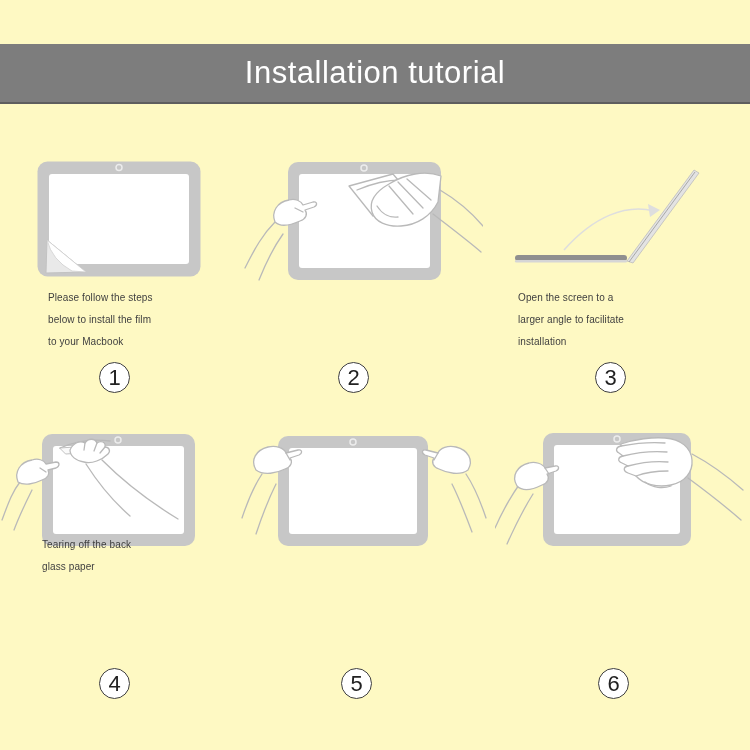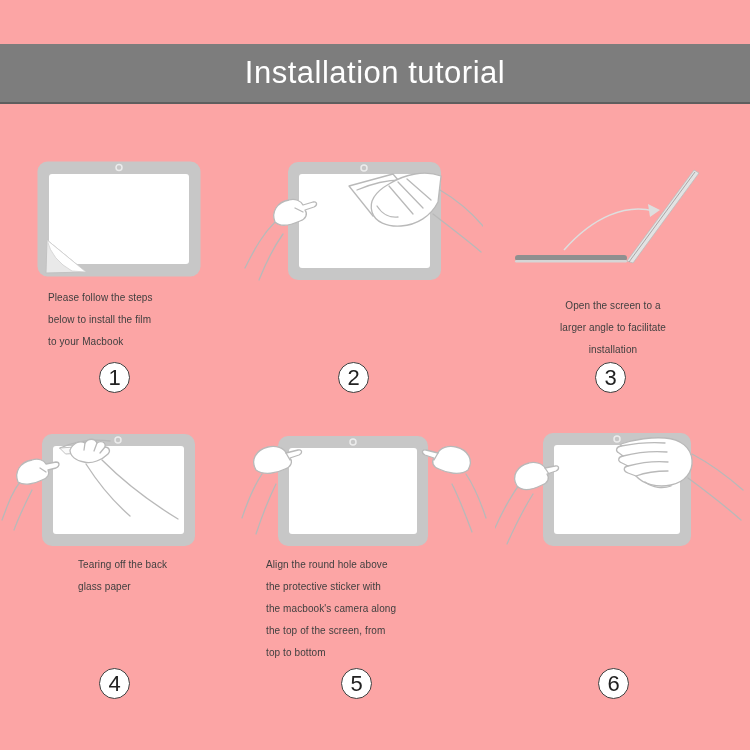--- a/index.html
+++ b/index.html
@@ -1,17 +1,17 @@
 <!DOCTYPE html>
 <html><head>
 <meta charset="utf-8">
 <style>
   html,body{margin:0;padding:0;background:#ffffff;}
   .page{
-    position:relative;width:750px;height:750px;background:#fca5a5;overflow:hidden;
+    position:relative;width:750px;height:750px;background:#fef9c3;overflow:hidden;
     font-family:"Liberation Sans", sans-serif;
   }
   .banner{
     position:absolute;left:0;top:44px;width:750px;height:58px;
     background:#7d7d7d;border-bottom:2px solid #5e5e5e;
     display:flex;align-items:center;justify-content:center;
   }
   .banner-title{
     color:#ffffff;font-size:31px;font-weight:400;letter-spacing:0.5px;
   }
@@ -22,22 +22,22 @@
     white-space:pre-line;letter-spacing:0.1px;
   }
   .num{
     position:absolute;width:31px;height:31px;border:1.6px solid #3f3f3f;border-radius:50%;
     display:flex;align-items:center;justify-content:center;
     font-size:22px;color:#222;background:#fff;box-sizing:border-box;
   }
   
   .a1{left:36px;top:160px;}  .t1{left:48px;top:287px;width:190px;}  .n1{left:99px;top:362px;}
   .a2{left:243px;top:156px;} .t2{left:288px;top:287px;width:190px;} .n2{left:338px;top:362px;}
-  .a3{left:498px;top:158px;} .t3{left:518px;top:295px;width:190px;text-align:center;} .n3{left:595px;top:362px;}
-  .a4{left:0px;top:424px;}   .t4{left:42px;top:554px;width:190px;margin-left:36px;}  .n4{left:99px;top:668px;}
+  .a3{left:498px;top:158px;} .t3{left:518px;top:287px;width:190px;} .n3{left:595px;top:362px;}
+  .a4{left:0px;top:424px;}   .t4{left:42px;top:534px;width:190px;}  .n4{left:99px;top:668px;}
   .a5{left:240px;top:426px;} .t5{left:266px;top:554px;width:215px;} .n5{left:341px;top:668px;}
   .a6{left:495px;top:424px;} .t6{left:515px;top:554px;width:230px;} .n6{left:598px;top:668px;}
 </style>
 </head>
 <body>
 
 <div class="page">
 
   <div class="banner">
     <span class="banner-title">Installation tutorial</span>
@@ -150,25 +150,20 @@
   </div>
 
   <div class="txt t1">Please follow the steps
 below to install the film
 to your Macbook</div>
   <div class="txt t3">Open the screen to a
 larger angle to facilitate
 installation</div>
   <div class="txt t4">Tearing off the back
 glass paper</div>
-  <div class="txt t5">Align the round hole above
-the protective sticker with
-the macbook's camera along
-the top of the screen, from
-top to bottom</div>
 
   <div class="num n1">
       <span>1</span>
     </div>
   <div class="num n2">
       <span>2</span>
     </div>
   <div class="num n3">
       <span>3</span>
     </div>

